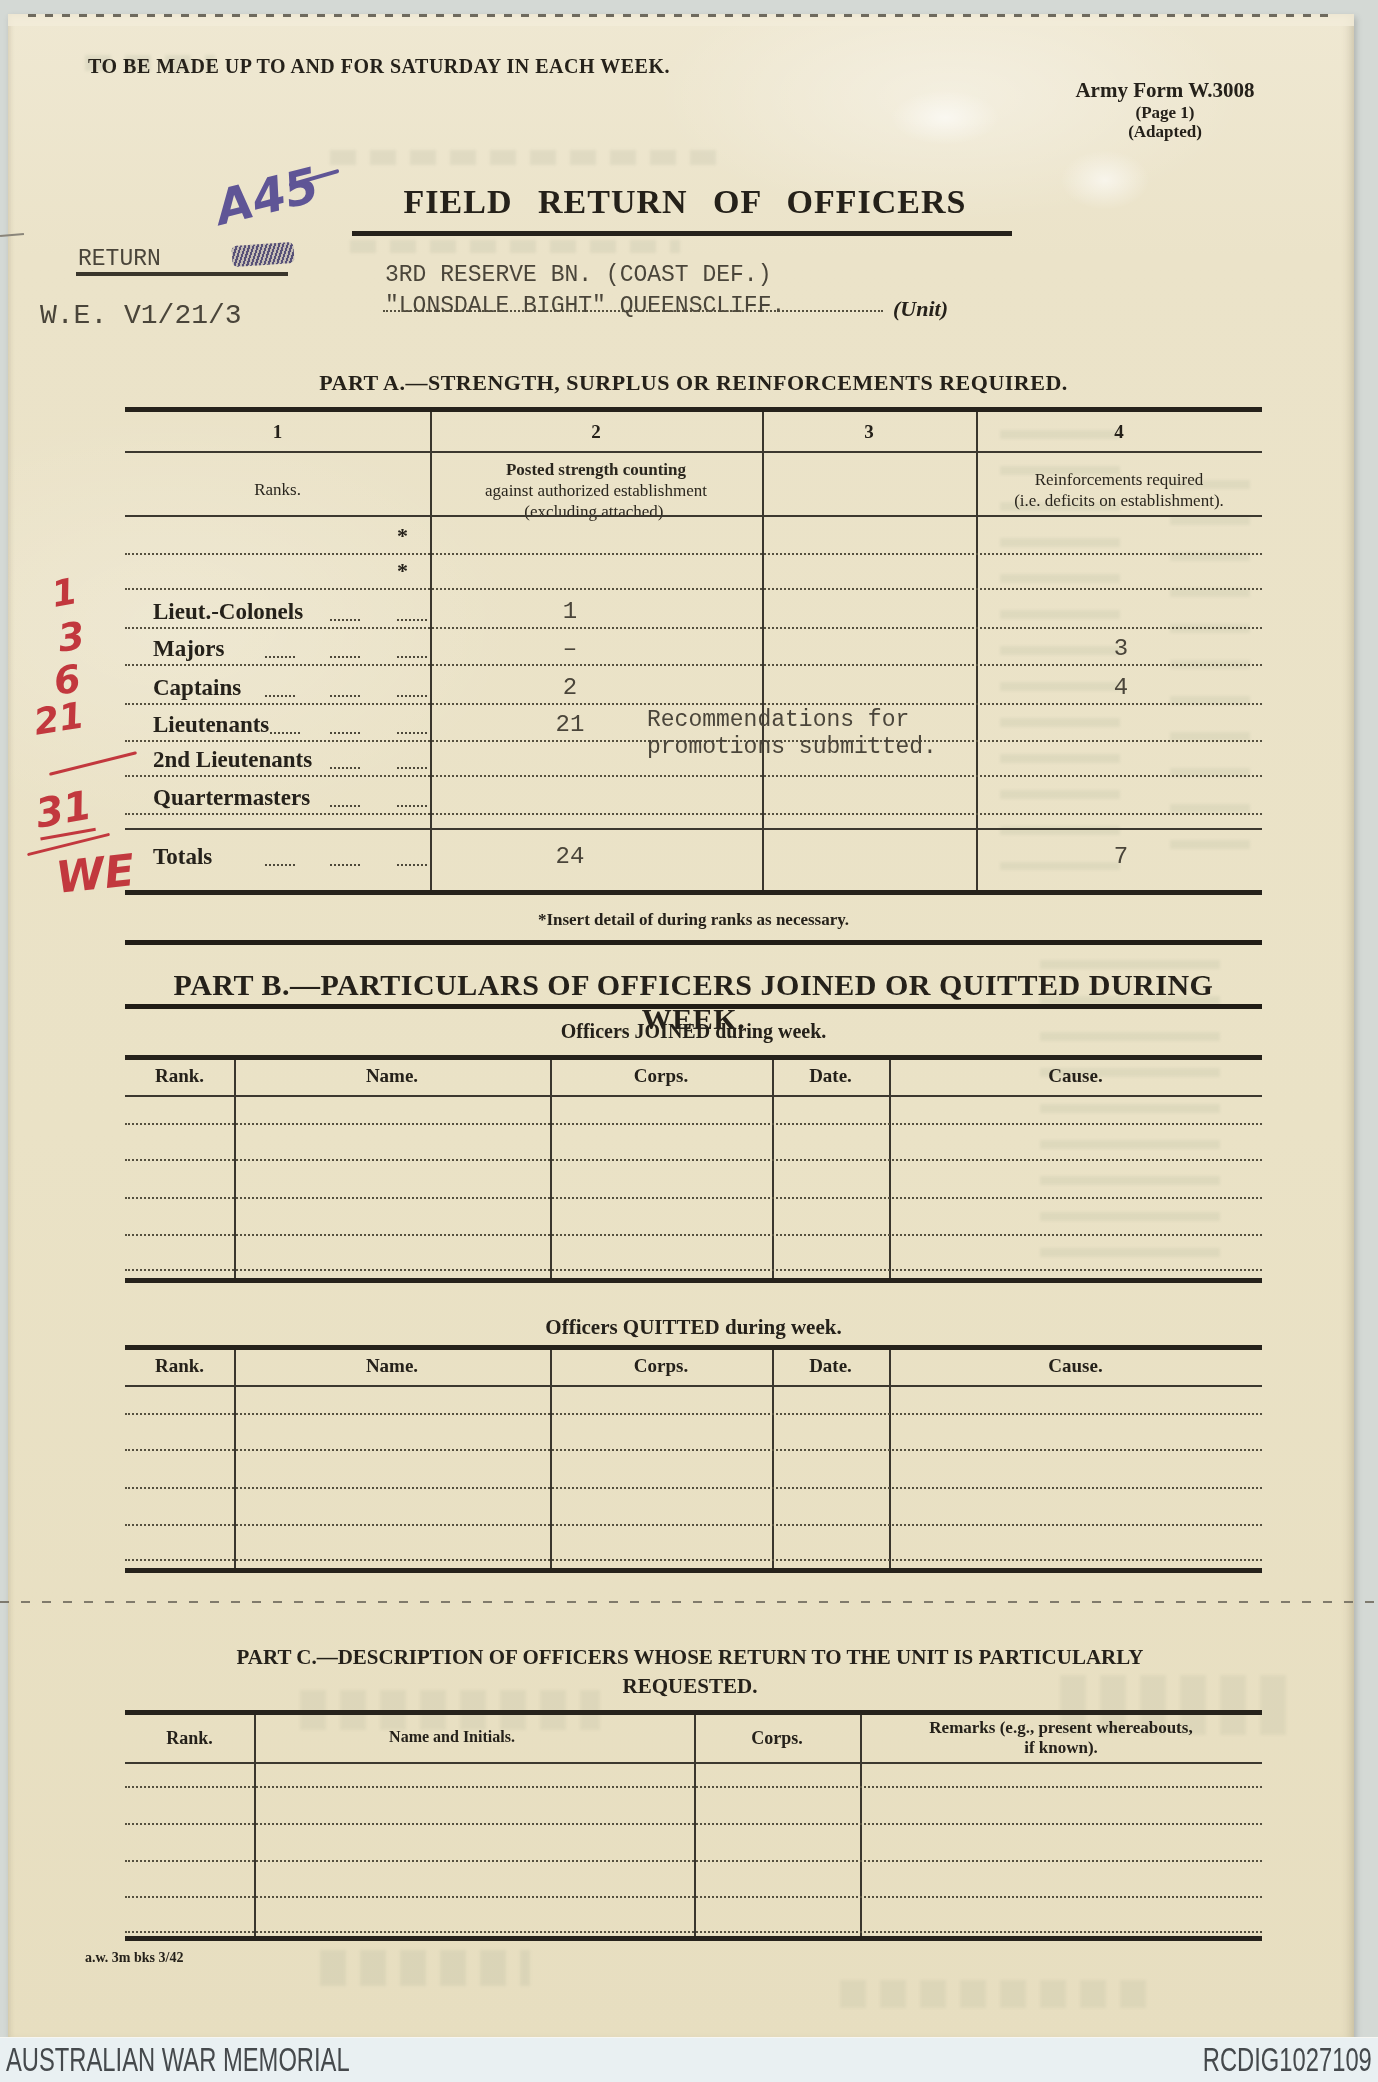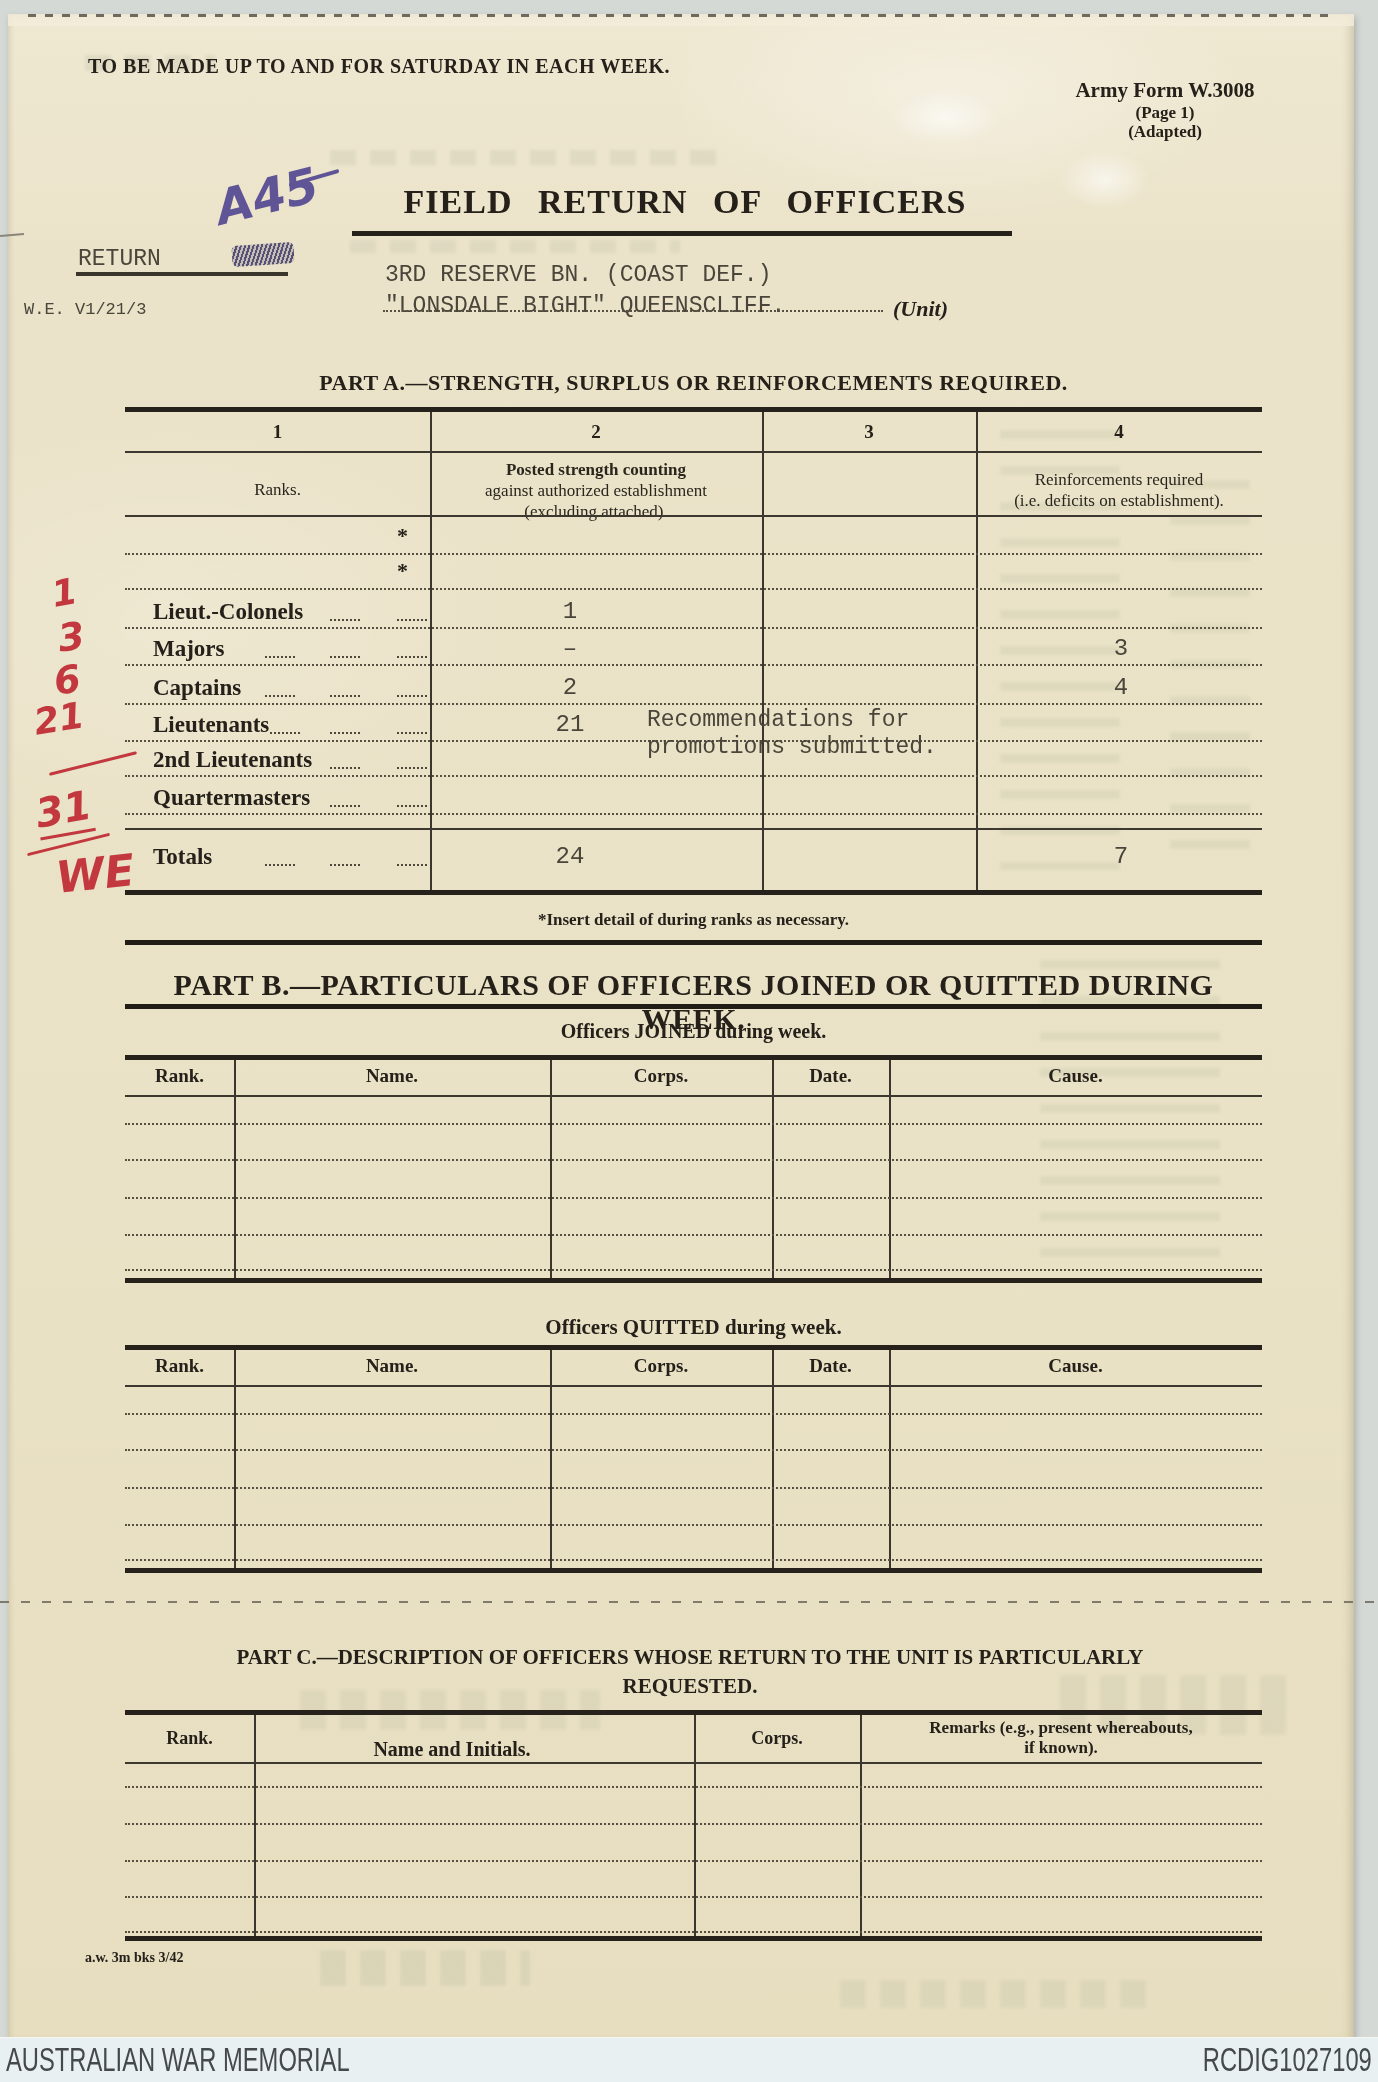--- a/index.html
+++ b/index.html
@@ -99,21 +99,21 @@
 
 <div class="abs mono" style="left:78px;top:246px;font-size:23px;">RETURN</div>
 <div class="line abs" style="left:76px;top:272px;width:212px;height:4px;background:#3a362c;"></div>
 <div class="abs" style="left:0px;top:234px;width:24px;height:2px;background:#8a857a;transform:rotate(-5deg);"></div>
 
 <div class="abs" style="left:232px;top:244px;width:62px;height:21px;border-radius:5px;transform:rotate(-4deg);
      background:repeating-linear-gradient(112deg,#4a4470 0 2px, rgba(74,68,112,.25) 2px 4px);opacity:.92;"></div>
 <div class="abs hw-purple" style="left:215px;top:168px;font-size:48px;transform:rotate(-14deg);">A45</div>
 <div class="abs" style="left:288px;top:176px;width:52px;height:4px;background:#5f5596;transform:rotate(-16deg);border-radius:2px;"></div>
 
-<div class="abs mono" style="left:24px;top:300px;font-size:17px;">W.E. V1/21/3</div>
+<div class="abs mono" style="left:40px;top:300px;font-size:28px;">W.E. V1/21/3</div>
 
 <div class="abs mono" style="left:385px;top:262px;font-size:23px;">3RD RESERVE BN. (COAST DEF.)</div>
 <div class="abs mono" style="left:385px;top:293px;font-size:23px;">"LONSDALE BIGHT" QUEENSCLIFF.</div>
 <div class="dotline abs" style="left:383px;top:310px;width:500px;"></div>
 <div class="abs serifb" style="left:893px;top:296px;font-size:22px;font-style:italic;">(Unit)</div>
 
 <div class="abs serifb center" style="left:125px;top:370px;width:1137px;font-size:22px;letter-spacing:.5px;">PART A.—STRENGTH, SURPLUS OR REINFORCEMENTS REQUIRED.</div>
 
 <div class="abs" style="left:125px;top:407px;width:1137px;height:490px;">
   <div class="line" style="left:0;top:0;width:1137px;height:5px;"></div>
@@ -271,21 +271,21 @@
 <div class="abs serifb center" style="left:100px;top:1645px;width:1180px;font-size:21px;">PART C.—DESCRIPTION OF OFFICERS WHOSE RETURN TO THE UNIT IS PARTICULARLY</div>
 <div class="abs serifb center" style="left:100px;top:1674px;width:1180px;font-size:21px;">REQUESTED.</div>
 
 <div class="tbl" style="top:1710px;height:231px;">
   <div class="line" style="left:0;top:0;width:1137px;height:5px;"></div>
   <div class="line" style="left:0;top:226px;width:1137px;height:5px;"></div>
   <div class="vline" style="left:129px;top:5px;height:221px;"></div>
   <div class="vline" style="left:569px;top:5px;height:221px;"></div>
   <div class="vline" style="left:735px;top:5px;height:221px;"></div>
   <div class="head serifb center" style="left:0;width:129px;top:18px;font-size:18px;">Rank.</div>
-  <div class="head serifb center" style="left:129px;width:396px;top:28px;font-size:20px;">Name and Initials.</div>
+  <div class="head serifb center" style="left:129px;width:396px;top:18px;font-size:16px;">Name and Initials.</div>
   <div class="head serifb center" style="left:569px;width:166px;top:18px;font-size:18px;">Corps.</div>
   <div class="abs serifb center" style="left:735px;width:402px;top:8px;font-size:17px;line-height:20px;">
     <div>Remarks (e.g., present whereabouts,</div>
     <div>if known).</div>
   </div>
   <div class="thin" style="position:absolute;left:0;top:52px;width:1137px;"></div>
   <div class="dotline" style="left:0;top:76px;width:1137px;"></div>
   <div class="dotline" style="left:0;top:113px;width:1137px;"></div>
   <div class="dotline" style="left:0;top:150px;width:1137px;"></div>
   <div class="dotline" style="left:0;top:186px;width:1137px;"></div>

